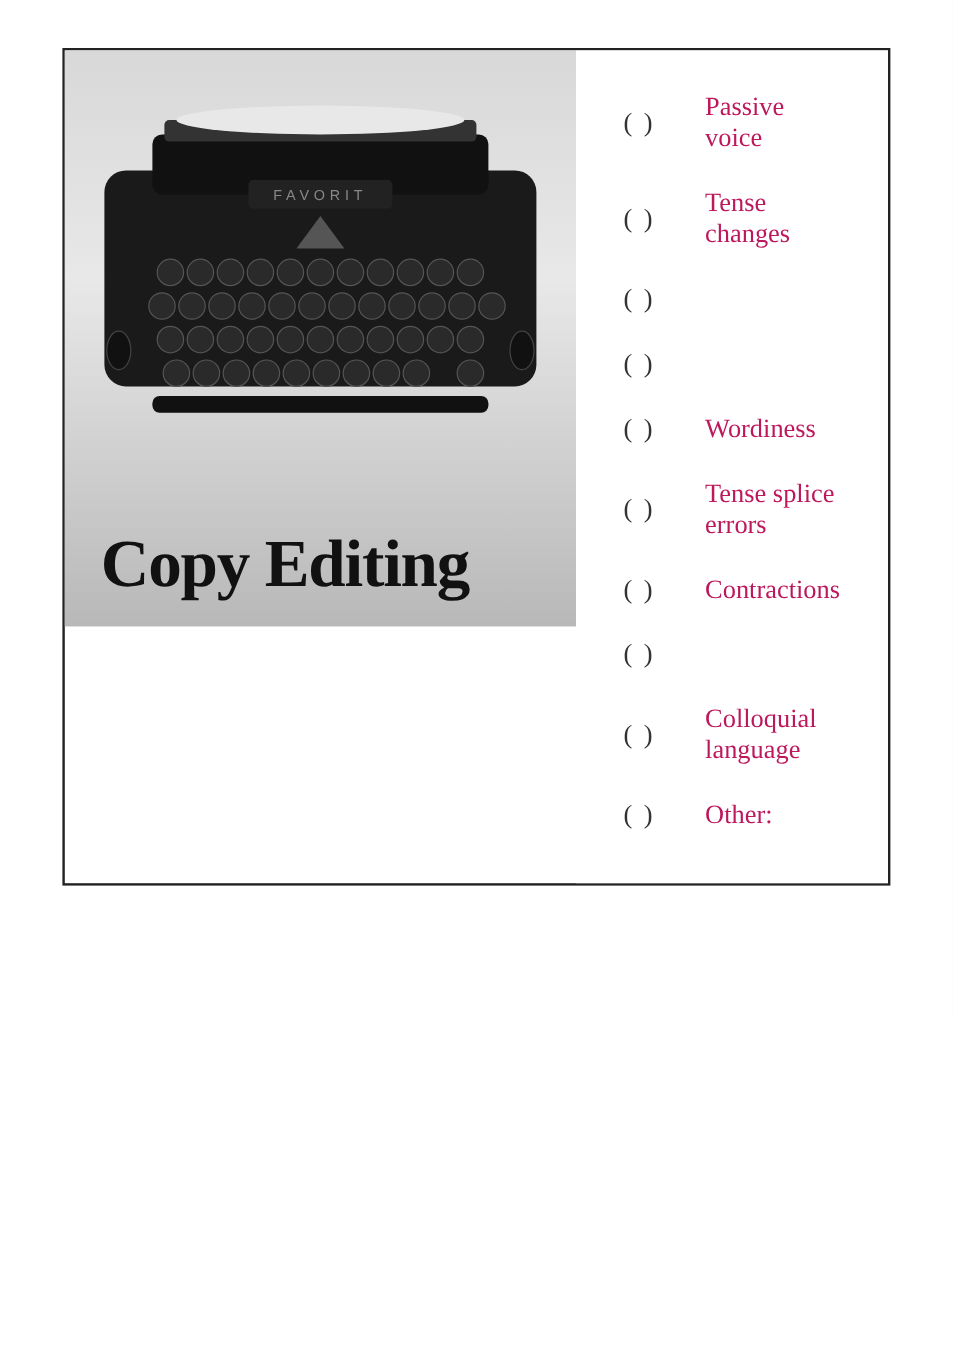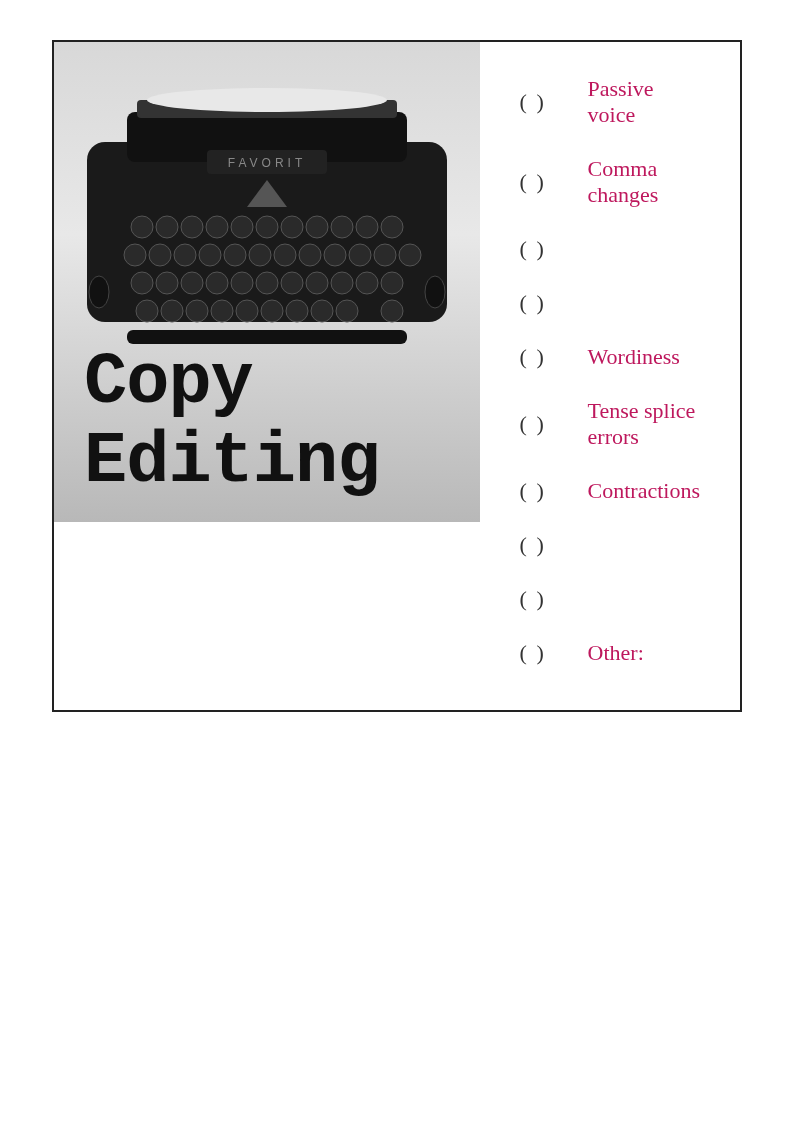--- a/index.html
+++ b/index.html
@@ -63,22 +63,22 @@
       transform: translateX(-50%);
     }
 
     .title-overlay {
       position: absolute;
       bottom: 20px;
       left: 30px;
     }
 
     .title-overlay h1 {
-      font-family: Liberation Mono, monospace;
-      font-size: 72px;
+      font-family: Liberation Serif, serif;
+      font-size: 56px;
       font-weight: 900;
       color: #111;
       line-height: 1.1;
       letter-spacing: -1px;
     }
 
     .checklist-section {
       padding: 20px 40px 30px 40px;
       background: #fff;
     }
@@ -200,21 +200,21 @@
       </div>
     </div>
 
     <div class="checklist-section">
       <div class="checklist-item">
         <span class="checkbox-area">(   )</span>
         <span class="item-label">Passive voice</span>
       </div>
       <div class="checklist-item">
         <span class="checkbox-area">(   )</span>
-        <span class="item-label">Comma changes</span>
+        <span class="item-label">Tense changes</span>
       </div>
       <div class="checklist-item">
         <span class="checkbox-area">(   )</span>
       </div>
       <div class="checklist-item">
         <span class="checkbox-area">(   )</span>
       </div>
       <div class="checklist-item">
         <span class="checkbox-area">(   )</span>
         <span class="item-label">Wordiness</span>
@@ -225,20 +225,21 @@
       </div>
       <div class="checklist-item">
         <span class="checkbox-area">(   )</span>
         <span class="item-label">Contractions</span>
       </div>
       <div class="checklist-item">
         <span class="checkbox-area">(   )</span>
       </div>
       <div class="checklist-item">
         <span class="checkbox-area">(   )</span>
+        <span class="item-label">Colloquial language</span>
       </div>
       <div class="checklist-item">
         <span class="checkbox-area">(   )</span>
         <span class="item-label">Other:</span>
       </div>
     </div>
 
   </div>
 </div>
 

